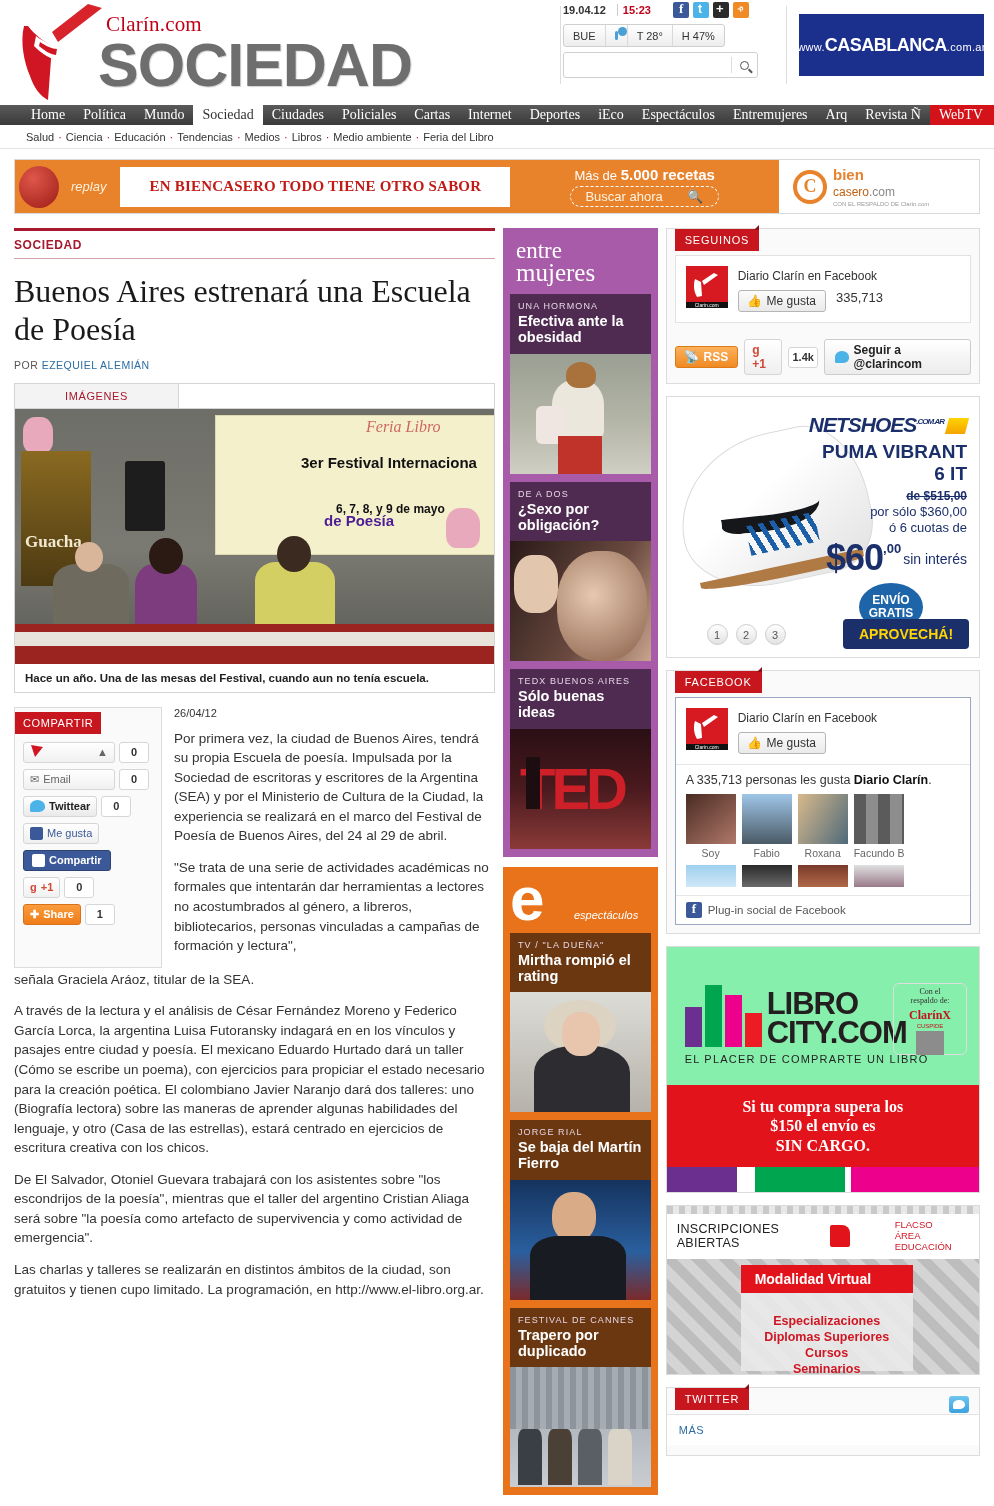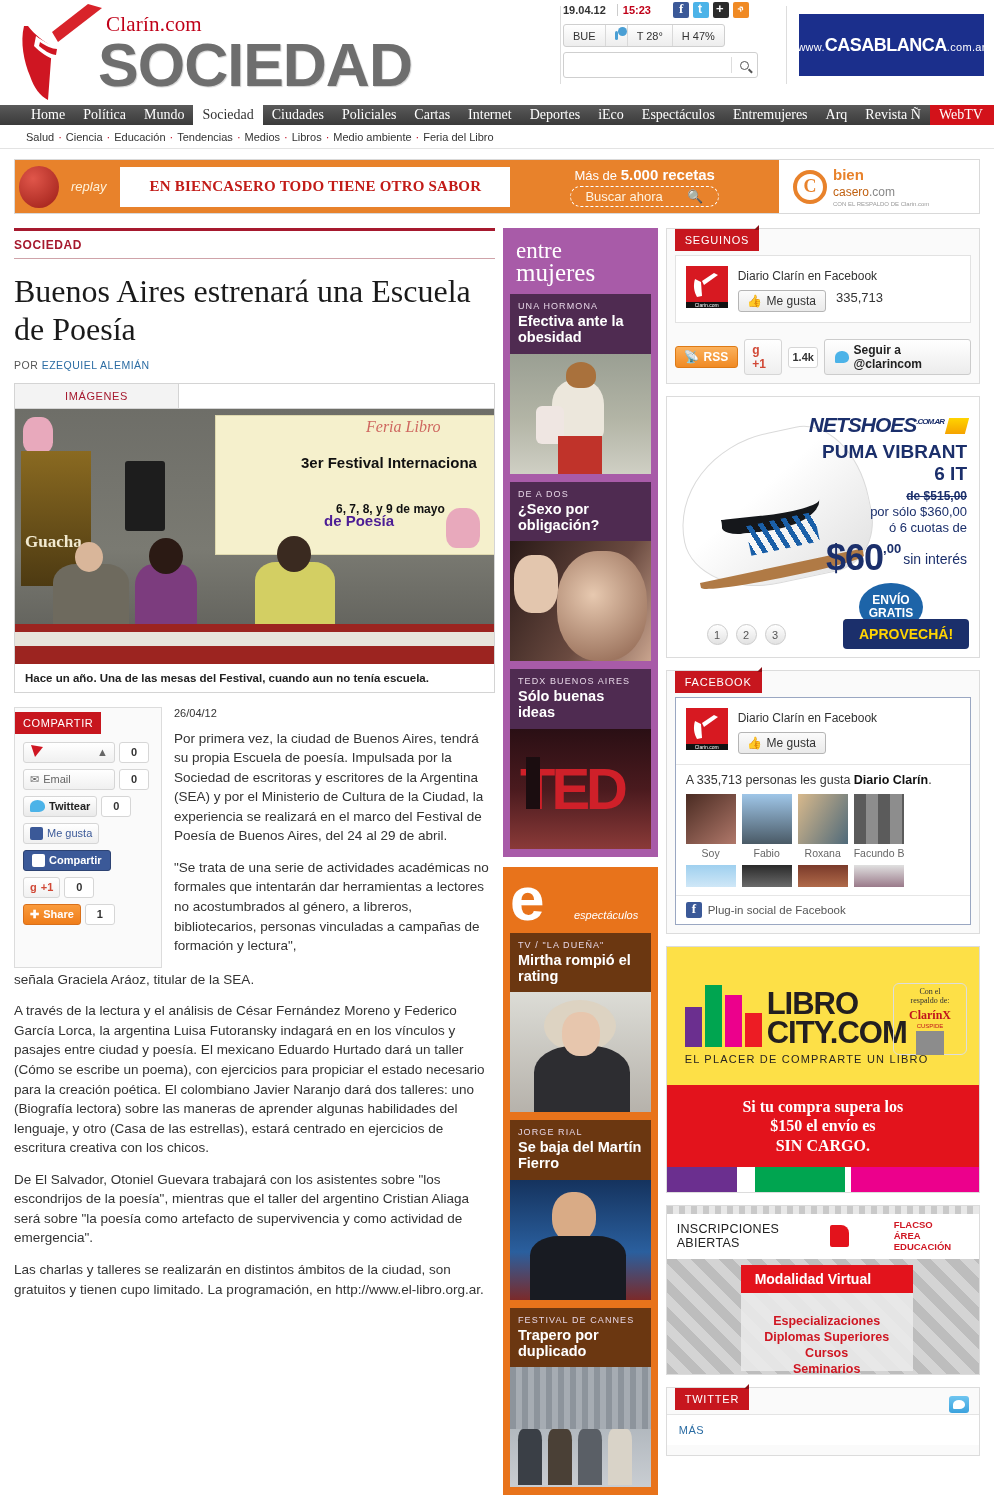--- a/index.html
+++ b/index.html
@@ -349,21 +349,21 @@
   .faces2 { display:flex; gap: 6px; margin-top: 6px; }
   .faces2 .ph { width: 50px; height: 22px; }
   .fbp-foot { border-top: 1px solid #e6e6e6; padding: 6px 10px; display:flex; gap: 6px; align-items:center; font-size: 11.5px; color:#555; }
   .fb-sq { width: 16px; height: 16px; background:#3b5998; border-radius:2px; position:relative; }
   .fb-sq::after { content:"f"; position:absolute; left: 6px; top:-1px; color:#fff; font-weight:bold; font-size: 13px; font-family:"Liberation Serif",serif; }
 
   
   .ad-libro { border: 1px solid #dcdcdc; margin-bottom: 12px; position: relative; background:#fff; height: 247px; overflow:hidden; }
   .repetir { position:absolute; right: 0; top: 0; background:#cf1622; color:#fff; font-weight:bold; font-size: 12px; padding: 3px 10px 3px 16px; }
   .repetir::before { content:""; position:absolute; left:-0px; top:0; border-top: 0 solid transparent; }
-  .lc-top { height: 138px; background:#fde047; position: relative; }
+  .lc-top { height: 138px; background:#86efac; position: relative; }
   .lc-bars { position:absolute; left: 18px; top: 38px; display:flex; align-items:flex-end; gap: 3px; height: 62px; }
   .lc-bars i { width: 17px; display:block; }
   .lc-name { position:absolute; left: 100px; top: 42px; line-height: .95; }
   .lc-name .a { font-size: 31px; font-weight: bold; color: #231f20; letter-spacing:-1px; }
   .lc-name .b { font-size: 31px; font-weight: bold; color: #231f20; letter-spacing:-1px; }
   .lc-tag { position:absolute; left: 18px; top: 106px; font-size: 11px; letter-spacing: 1.2px; color:#231f20; }
   .lc-resp { position:absolute; right: 12px; top: 36px; width: 74px; height: 72px; border: 1px solid #ddd; border-radius: 6px; text-align:center; padding-top: 4px; }
   .lc-resp .r1 { font-size: 8px; color:#333; line-height:1.1; font-family:"Liberation Serif",serif; }
   .lc-resp .r2 { font-size: 12px; color:#c1121c; font-weight:bold; font-family:"Liberation Serif",serif; margin-top:2px; }
   .lc-resp .r3 { font-size: 6px; color:#c1121c; }
@@ -372,21 +372,21 @@
   .lc-strip { height: 26px; display:flex; }
   .lc-strip i { display:block; height:100%; }
 
   
   .ad-flacso { border: 1px solid #dcdcdc; margin-bottom: 12px; background:#fff; height: 170px; position: relative; overflow:hidden; }
   .fl-bar { height: 8px; background: repeating-linear-gradient(90deg,#c9c9c9 0 6px,#e8e8e8 6px 12px); }
   .fl-head { display:flex; align-items:center; justify-content: space-between; padding: 6px 10px; }
   .fl-head .t { font-size: 12.5px; color:#222; letter-spacing:.3px; }
   .fl-logo { display:flex; align-items:center; gap: 5px; }
   .fl-mark { width: 22px; height: 22px; background:#e3131c; border-radius: 2px 8px 2px 2px; }
-  .fl-logo .txt { font-size: 9.5px; color:#cf1622; font-weight:bold; line-height:1.15;margin-left:40px; }
+  .fl-logo .txt { font-size: 9.5px; color:#cf1622; font-weight:normal; line-height:1.15;margin-left:40px; }
   .fl-img { height: 118px; background: repeating-linear-gradient(45deg,#bdbdbd 0 10px,#d4d4d4 10px 20px); position: relative; }
   .fl-panel { position:absolute; left: 74px; top: 6px; width: 172px; bottom: 6px; background: rgba(235,235,235,.88); }
   .fl-virtual { background:#e3131c; color:#fff; font-weight:bold; font-size: 14px; padding: 6px 0 6px 14px; }
   .fl-list { text-align:center; color:#cf1622; font-weight:bold; font-size: 12.5px; line-height: 1.28; padding-top: 20px; }
 
   
   .tw-box { border: 1px solid #dcdcdc; background:#fafafa; padding-bottom: 10px; }
   .tw-head { display:flex; justify-content: space-between; align-items: flex-start; }
   .tw-ico { width: 20px; height: 17px; background: linear-gradient(#6fc5f0,#3ba2dd); border-radius: 3px; margin: 8px 10px 0 0; position: relative; }
   .tw-ico::after { content:""; position:absolute; left: 4px; top: 4px; width: 12px; height: 9px; background:#fff; border-radius: 50% 50% 45% 10%; }

